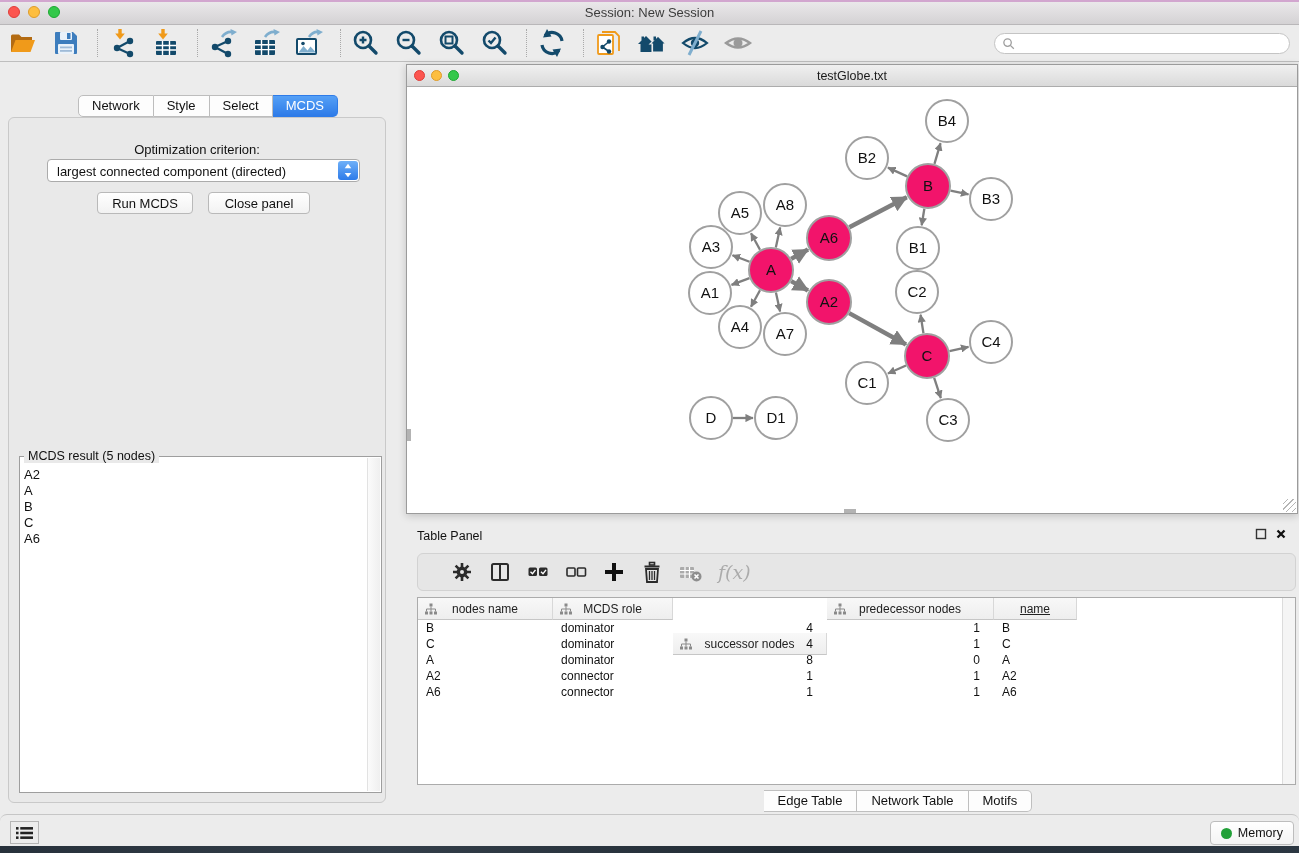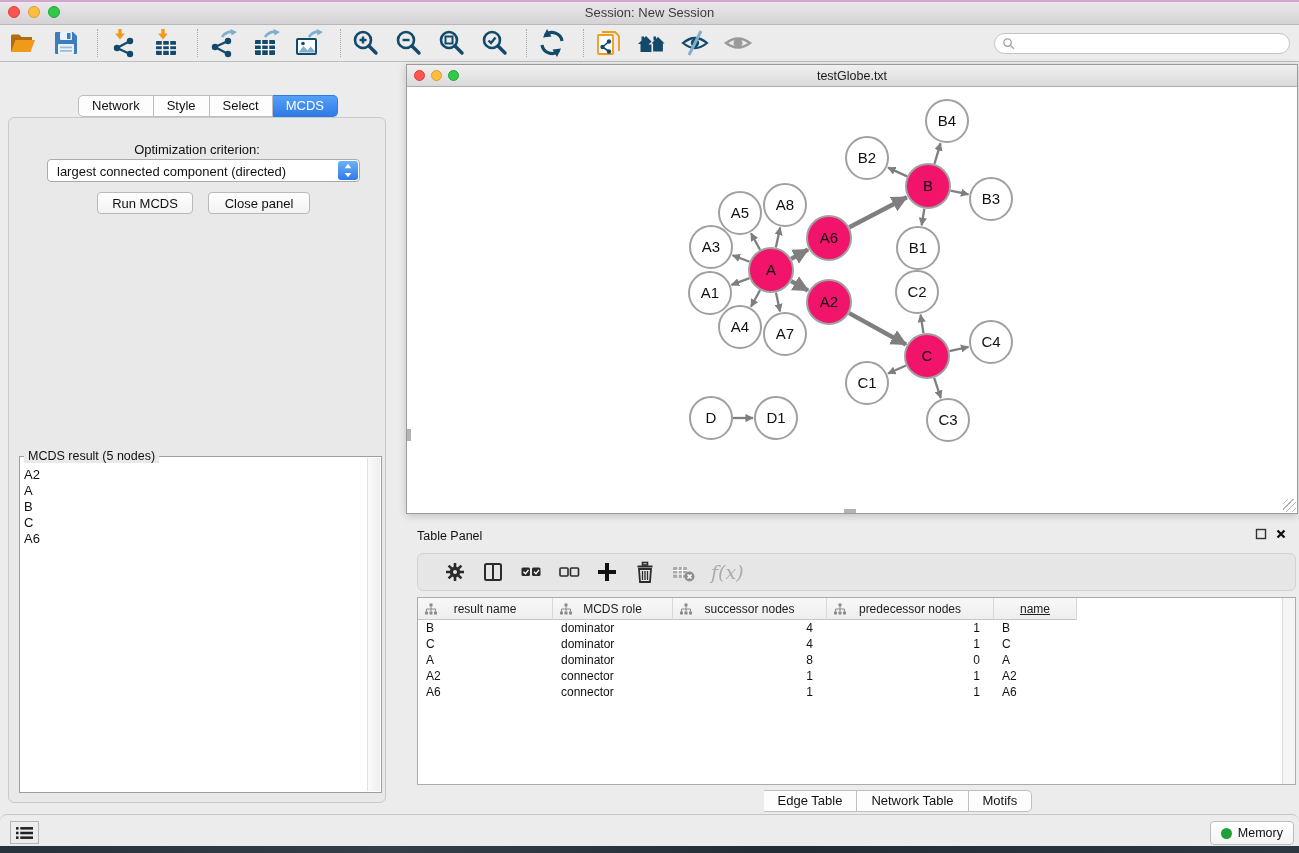--- a/index.html
+++ b/index.html
@@ -78,21 +78,21 @@
     background:repeating-linear-gradient(135deg,transparent 0 3px,#B5B5B5 3px 4px); cursor:nwse-resize; }
   .nub-left { position:absolute; left:0; top:342px; width:4px; height:12px; background:#B3B3B3; }
   .nub-bottom { position:absolute; left:437px; bottom:0; width:12px; height:4px; background:#B3B3B3; }
 
   
   #table-panel { position:absolute; left:405px; top:520px; width:894px; height:294px; }
   #tp-head { position:absolute; left:12px; top:6px; right:8px; height:16px; }
   #tp-float { position:absolute; right:24px; top:0; }
   #tp-close { position:absolute; right:4px; top:0; }
   #table-toolbar { position:absolute; left:12px; top:33px; width:879px; height:38px; background:#E6E6E6;
-    border:1px solid #D2D2D2; border-radius:6px; display:flex; align-items:center; padding-left:25px; }
+    border:1px solid #D2D2D2; border-radius:6px; display:flex; align-items:center; padding-left:32px; }
   .tti { width:24px; height:24px; margin-right:14px; cursor:pointer; }
   .tti svg { width:24px; height:24px; }
   #fx-label { font-family:"DejaVu Serif","Liberation Serif",serif; font-style:italic; font-size:19px;
     color:#ABABAB; margin-left:2px; }
   #data-table { position:absolute; left:12px; top:77px; width:879px; height:188px; background:#fff;
     border:1px solid #ABABAB; overflow:hidden; }
   #thead { position:absolute; left:0; top:0; height:22px; display:flex; }
   .th { position:relative; height:22px; background:linear-gradient(#F8F8F8,#EEEEEE);
     border-right:1px solid #D8D8D8; border-bottom:1px solid #C6C6C6; font-size:12px; color:#222;
     display:flex; align-items:center; justify-content:center; cursor:pointer; }
@@ -463,33 +463,33 @@
     <div id="data-table">
       <div id="thead">
           <div class="th" style="width: 135px;">
             <span class="tree-ic"><svg viewBox="0 0 12 12" width="12" height="12">
                 <rect x="4.5" y="0.5" width="3" height="3" fill="#8A8A8A"></rect>
                 <path d="M6 3.5 v2.5 M1.5 8.5 V6 H10.5 V8.5 M6 6 v2.5" stroke="#8A8A8A" stroke-width="1" fill="none"></path>
                 <rect x="0" y="8.5" width="3" height="3" fill="#8A8A8A"></rect>
                 <rect x="4.5" y="8.5" width="3" height="3" fill="#8A8A8A"></rect>
                 <rect x="9" y="8.5" width="3" height="3" fill="#8A8A8A"></rect>
               </svg></span>
-            <span>result name</span>
+            <span>nodes name</span>
           </div>
           <div class="th" style="width: 120px;">
             <span class="tree-ic"><svg viewBox="0 0 12 12" width="12" height="12">
                 <rect x="4.5" y="0.5" width="3" height="3" fill="#8A8A8A"></rect>
                 <path d="M6 3.5 v2.5 M1.5 8.5 V6 H10.5 V8.5 M6 6 v2.5" stroke="#8A8A8A" stroke-width="1" fill="none"></path>
                 <rect x="0" y="8.5" width="3" height="3" fill="#8A8A8A"></rect>
                 <rect x="4.5" y="8.5" width="3" height="3" fill="#8A8A8A"></rect>
                 <rect x="9" y="8.5" width="3" height="3" fill="#8A8A8A"></rect>
               </svg></span>
             <span>MCDS role</span>
           </div>
-          <div class="th" style="width: 154px;">
+          <div class="th" style="width: 154px; margin-top: 35px;">
             <span class="tree-ic"><svg viewBox="0 0 12 12" width="12" height="12">
                 <rect x="4.5" y="0.5" width="3" height="3" fill="#8A8A8A"></rect>
                 <path d="M6 3.5 v2.5 M1.5 8.5 V6 H10.5 V8.5 M6 6 v2.5" stroke="#8A8A8A" stroke-width="1" fill="none"></path>
                 <rect x="0" y="8.5" width="3" height="3" fill="#8A8A8A"></rect>
                 <rect x="4.5" y="8.5" width="3" height="3" fill="#8A8A8A"></rect>
                 <rect x="9" y="8.5" width="3" height="3" fill="#8A8A8A"></rect>
               </svg></span>
             <span>successor nodes</span>
           </div>
           <div class="th" style="width: 167px;">

